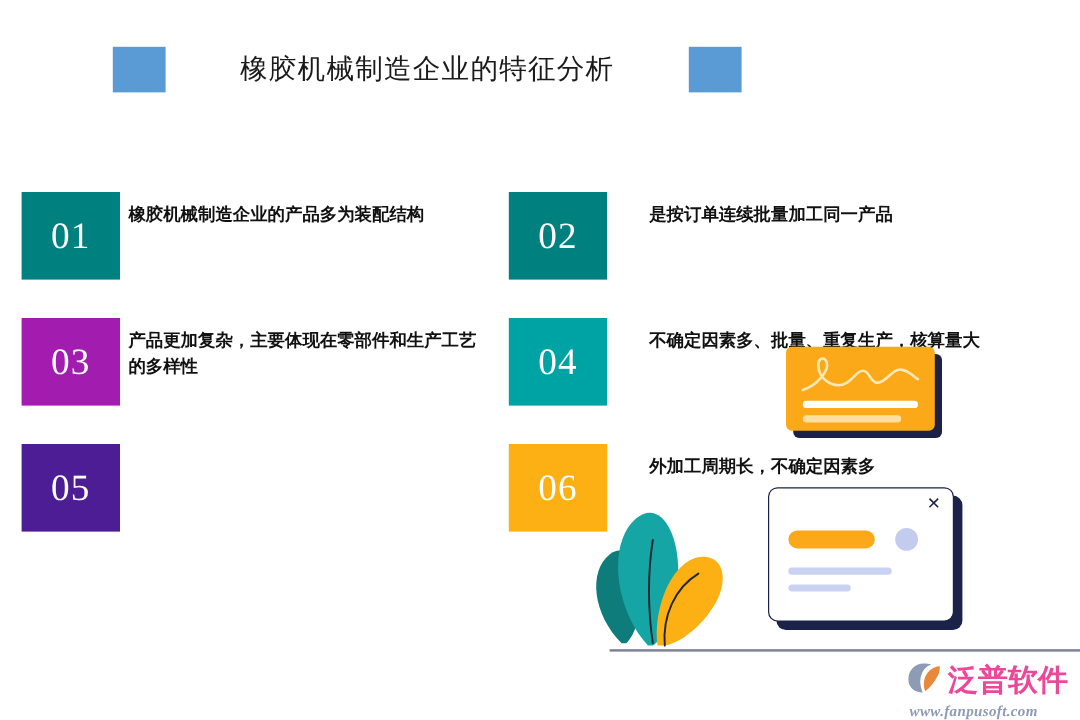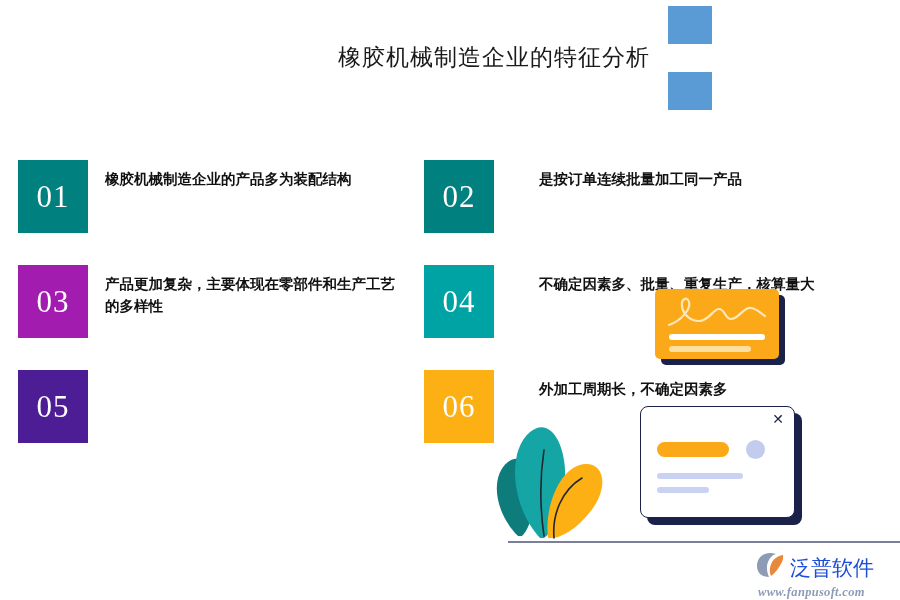--- a/index.html
+++ b/index.html
@@ -23,24 +23,23 @@
   }
 
   
   .header {
     position: absolute;
     left: 0;
     top: 32px;
     width: 712px;
     height: 52px;
     display: flex;
-    align-items: flex-end;
+    align-items: center;
     justify-content: center;
     gap: 0;
-    flex-direction: column;
   }
   .header-square {
     width: 44px;
     height: 38px;
     background: #5B9BD5;
     flex: 0 0 auto;
   }
   .header-title {
     font-size: 23px;
     color: #1a1a1a;
@@ -66,34 +65,34 @@
     height: 73px;
   }
   .card.col-0 { left: 0; }
   .card.col-1 { left: 406px; gap: 28px; }
   .card.row-0 { top: 0; }
   .card.row-1 { top: 105px; }
   .card.row-2 { top: 210px; }
 
   .card-num {
     flex: 0 0 auto;
-    width: 70px;
+    width: 82px;
     height: 73px;
     display: flex;
     align-items: center;
     justify-content: center;
     color: #ffffff;
     font-size: 31px;
     font-family: "Liberation Serif", "DejaVu Serif", serif;
     font-weight: 400;
     letter-spacing: 1px;
   }
   .card-text {
     flex: 1 1 auto;
-    padding-left: 17px;
+    padding-left: 7px;
     padding-top: 8px;
     font-size: 14.5px;
     line-height: 1.55;
     color: #111111;
     font-weight: 600;
     max-width: 300px;
   }
 
   
   .illus-note {
@@ -225,23 +224,23 @@
     width: 140px;
     height: 44px;
   }
   .logo-row {
     display: flex;
     align-items: center;
     gap: 4px;
   }
   .logo-mark { flex: 0 0 auto; }
   .logo-name {
-    font-size: 21px;
-    color: #1d4ed8;
-    font-weight: 400;
+    font-size: 25px;
+    color: #ec4899;
+    font-weight: 700;
     letter-spacing: 0px;
     line-height: 1;
   }
   .logo-url {
     margin-top: 2px;
     margin-left: 2px;
     font-size: 12.5px;
     color: #8D9BB5;
     font-weight: 700;
     font-family: "Liberation Serif", "DejaVu Serif", serif;

